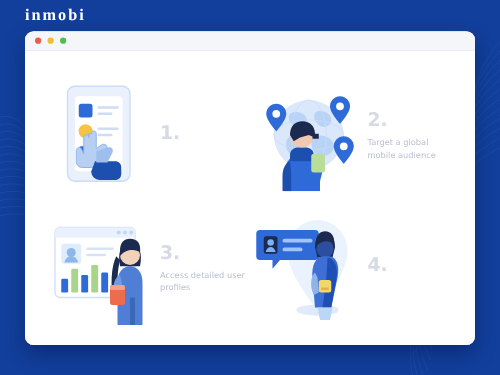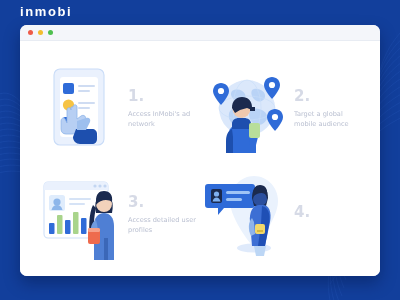--- a/index.html
+++ b/index.html
@@ -14,21 +14,21 @@
   #bg-wrap { position:absolute; inset:0; background:#123f9c; overflow:hidden; }
   #bg-waves { position:absolute; inset:0; width:400px; height:300px; }
 
   
   #logo {
     position:absolute; left:20px; top:4px;
     color:#ffffff;
     font-size:13px;
     font-weight:bold;
     letter-spacing:1.6px;
-    font-family:Liberation Sans, sans-serif;
+    font-family:Liberation Serif, serif;
     text-transform:lowercase;
     line-height:16px;
   }
 
   
   #browser-card {
     position:absolute;
     left:20px; top:25px;
     width:360px; height:251px;
     background:#ffffff;
@@ -144,21 +144,20 @@
           <rect x="27" y="56" width="11" height="11" rx="2" fill="#2f6bd8"></rect>
           <circle cx="43" cy="80" r="1.4" fill="#c9dcf8"></circle>
 
           <path d="M37 46 C37 43 41 43 41 46 L41 58 L45 55 C48 53 51 56 49 59 L45 67 C43 71 40 73 36 73 L30 73 C27 73 25 71 25 68 L25 60 C25 57 28 56 29 58 L31 62 L31 49 C31 46 35 46 35 49 L35 46 Z" fill="#b7cff3" stroke="#8fb5e8" stroke-width=".8" stroke-linejoin="round"></path>
           <path d="M40 68 L56 68 C59 68 61 70 61 73 L61 78 C61 81 59 83 56 83 L44 83 C40 83 37 80 37 76 Z" fill="#1d4fae"></path>
           <path d="M41 60 L50 57 C53 56 55 58 54 61 L50 69 L41 69 Z" fill="#9dbfee"></path>
         </svg>
       </div>
       <div class="feature-text">
         <div class="feature-num">1.</div>
-        <div class="feature-desc">Access InMobi's ad network</div>
       </div>
     </div>
 
     <div class="feature">
       <div class="feature-art">
         <svg viewBox="0 0 86 92">
           <circle cx="45" cy="47" r="28" fill="#dbe8fb"></circle>
           <g fill="#b9d3f6">
             <path d="M30 30 C35 27 41 29 43 33 C45 38 40 41 36 40 C31 39 27 34 30 30 Z"></path>
             <path d="M52 28 C58 27 64 31 63 36 C62 41 55 42 52 38 C49 35 48 29 52 28 Z"></path>

